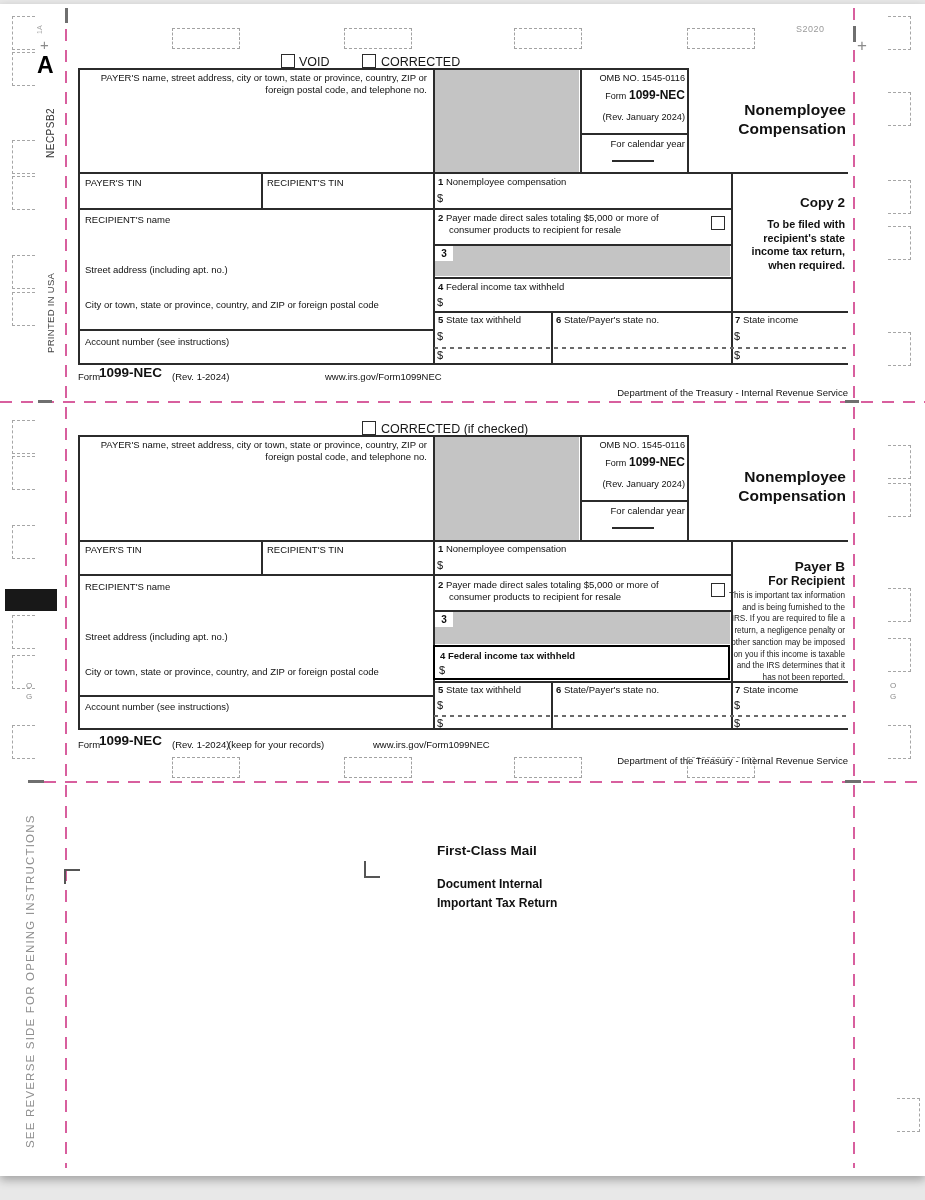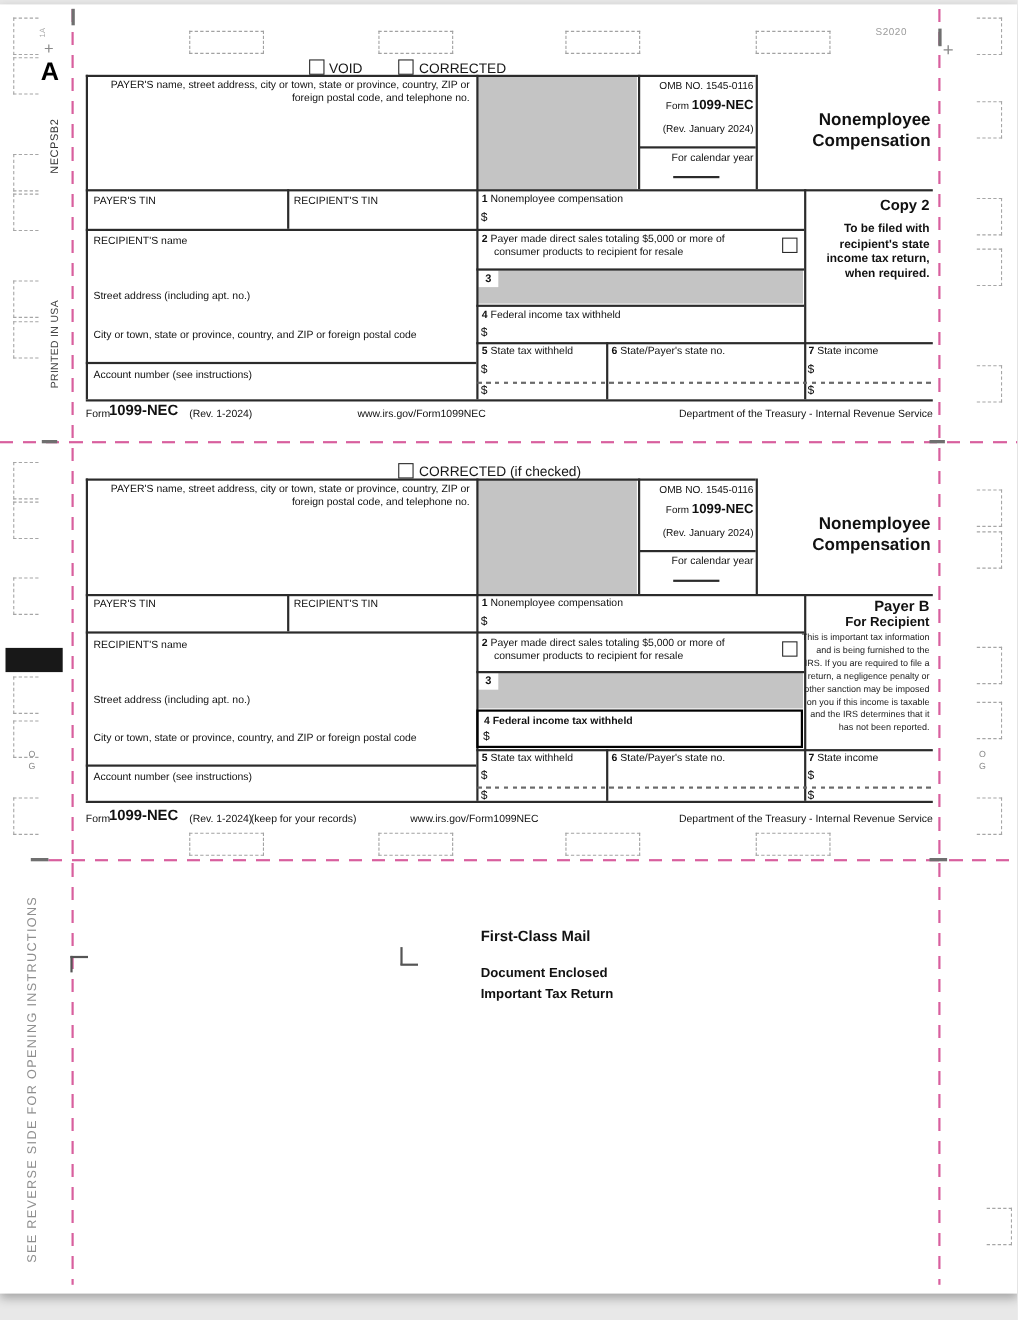--- a/index.html
+++ b/index.html
@@ -18,21 +18,21 @@
   .wrap{white-space:normal;}
   .num{font-weight:700;}
   .dol{position:absolute;font-size:11px;color:#101010;}
   .cb{position:absolute;width:12px;height:12px;border:1.5px solid #2b2b2b;background:#fff;}
   .cblbl{position:absolute;font-size:12.5px;color:#161616;}
   .bracket{position:absolute;width:22px;height:32px;border:1.5px dashed #a6a6a6;}
   .br-l{border-right:none;}
   .br-r{border-left:none;}
   .prect{position:absolute;width:66px;height:19px;border:1.5px dashed #a2a2a2;}
   .rot{position:absolute;transform:rotate(-90deg);transform-origin:0 0;white-space:nowrap;}
-  .rt{text-align:right;}
+  .rt{text-align:right;margin-top:16px;}
   .ctr{text-align:right;}
   .ftitle{position:absolute;font-weight:700;font-size:15.5px;line-height:19px;color:#111;}
   .copyhead{position:absolute;font-weight:700;font-size:13.5px;color:#111;}
   .chip{position:absolute;width:18px;height:15px;background:#fff;font-size:10px;font-weight:700;color:#111;text-align:center;line-height:15px;}
 </style>
 </head>
 <body>
 
 <div id="canvas">
   <div id="paper"></div>
@@ -249,15 +249,15 @@
     <div class="lbl rt" style="left:598px;top:739px;width:250px;">Department of the Treasury - Internal Revenue Service</div>
   </div>
 
   <div>
     <div class="tick" style="left:64px;top:869px;width:16px;height:1.5px;background:#555;"></div>
     <div class="tick" style="left:64px;top:869px;width:1.5px;height:15px;background:#555;"></div>
     <div class="tick" style="left:364px;top:861px;width:1.5px;height:16px;background:#555;"></div>
     <div class="tick" style="left:364px;top:876px;width:16px;height:1.5px;background:#555;"></div>
     <div class="abs" style="left:437px;top:843px;font-size:13.5px;font-weight:700;color:#111;">First-Class Mail</div>
     <div class="abs" style="left:437px;top:896px;font-size:12px;font-weight:700;color:#111;">Important Tax Return</div>
-    <div class="abs" style="left:437px;top:877px;font-size:12px;font-weight:700;color:#111;">Document Enclosed</div>
+    <div class="abs" style="left:437px;top:877px;font-size:12px;font-weight:700;color:#111;">Document Internal</div>
   </div>
 </div>
 
 </body></html>

